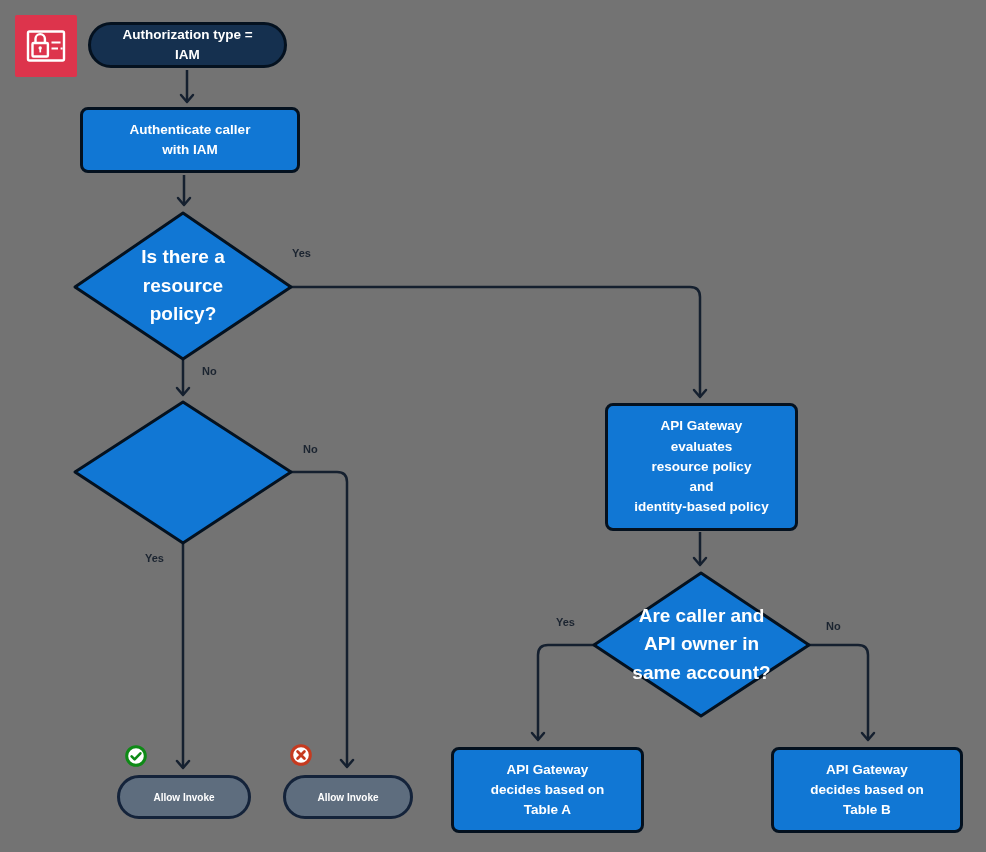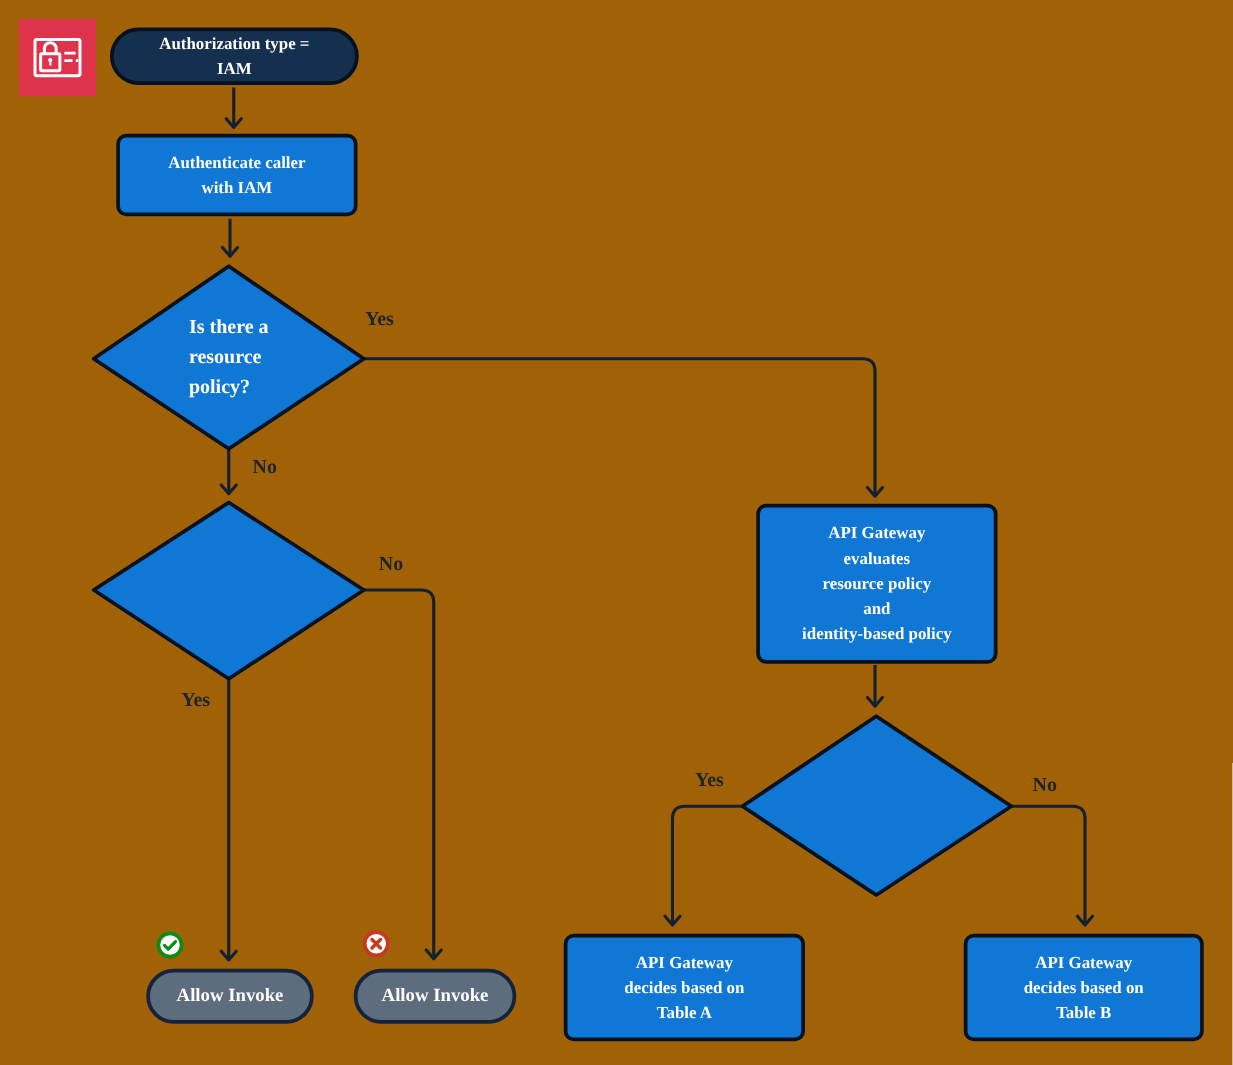--- a/index.html
+++ b/index.html
@@ -1,21 +1,21 @@
 <!DOCTYPE html>
 <html style="--blue: #1177D4; --navy: #15304F; --gray: #5E6D7E; --line: #15202F; --shape-border: #04111F; --label: #1B2430; --green: #0E8A16; --red: #C63A1F; --icon-bg: #DD344C;"><head>
 <meta charset="utf-8">
 <style>
   html, body { margin: 0; padding: 0; background: #ffffff; }
   .canvas {
     position: relative;
     width: 986px;
     height: 852px;
-    background: #a16207;
-    font-family: Liberation Serif, serif;
+    background: #737373;
+    font-family: Liberation Sans, sans-serif;
     overflow: hidden;
   }
   svg.edge-layer {
     position: absolute;
     left: 0; top: 0;
     z-index: 1;
   }
   .edge {
     stroke: var(--line, #15202F);
     stroke-width: 2.5;
@@ -50,41 +50,41 @@
     background: var(--navy, #15304F);
     border: 3px solid var(--shape-border, #04111F);
     border-radius: 24px;
     font-size: 13.5px;
     line-height: 1.45;
   }
   .end-node {
     background: var(--gray, #5E6D7E);
     border: 3px solid #14233A;
     border-radius: 22px;
-    font-size: 15px;
+    font-size: 10px;
     text-align: right;
   }
   .diamond-label {
     position: absolute;
     display: flex;
     align-items: center;
     justify-content: center;
-    text-align: left;
+    text-align: center;
     font-weight: 700;
     color: #ffffff;
-    font-size: 16px;
+    font-size: 19px;
     line-height: 1.5;
     white-space: pre-line;
     z-index: 2;
     pointer-events: none;
   }
   .edge-label {
     position: absolute;
     font-weight: 700;
-    font-size: 16px;
+    font-size: 11px;
     color: var(--label, #1B2430);
     z-index: 2;
   }
   .badge {
     position: absolute;
     z-index: 2;
     line-height: 0;
   }
   .service-icon {
     position: absolute;
@@ -129,34 +129,37 @@
       <rect x="17.5" y="28" width="15.4" height="13.5" rx="1" fill="var(--icon-bg, #DD344C)" stroke="#ffffff" stroke-width="2.4"></rect>
       <circle cx="25.2" cy="33" r="1.7" fill="#ffffff"></circle>
       <rect x="24.4" y="33.8" width="1.7" height="3.6" fill="#ffffff"></rect>
       <path d="M36.5 27.5 h9 M36.5 33.5 h6.5 M45.6 33.5 h2" stroke="#ffffff" stroke-width="2.2" fill="none"></path>
     </svg>
   </div>
 
   <div class="node start-node" style="left:88px; top:22px; width:199px; height:46px;">Authorization type =
 IAM</div>
 
-  <div class="node rect-node" style="left:93px; top:107px; width:193px; height:66px;">Authenticate caller
+  <div class="node rect-node" style="left:80px; top:107px; width:220px; height:66px;">Authenticate caller
 with IAM</div>
 
   <div class="diamond-label" style="left:75px; top:213px; width:216px; height:146px;">Is there a
 resource
 policy?</div>
 
 
   <div class="node rect-node" style="left:605px; top:403px; width:193px; height:128px;">API Gateway
 evaluates
 resource policy
 and
 identity-based policy</div>
 
+  <div class="diamond-label" style="left:594px; top:573px; width:215px; height:143px;">Are caller and
+API owner in
+same account?</div>
 
   <div class="node end-node" style="left:117px; top:775px; width:134px; height:44px;">Allow Invoke</div>
 
   <div class="node end-node" style="left:283px; top:775px; width:130px; height:44px;">Allow Invoke</div>
 
   <div class="node rect-node" style="left:451px; top:747px; width:193px; height:86px;">API Gateway
 decides based on
 Table A</div>
 
   <div class="node rect-node" style="left:771px; top:747px; width:192px; height:86px;">API Gateway

